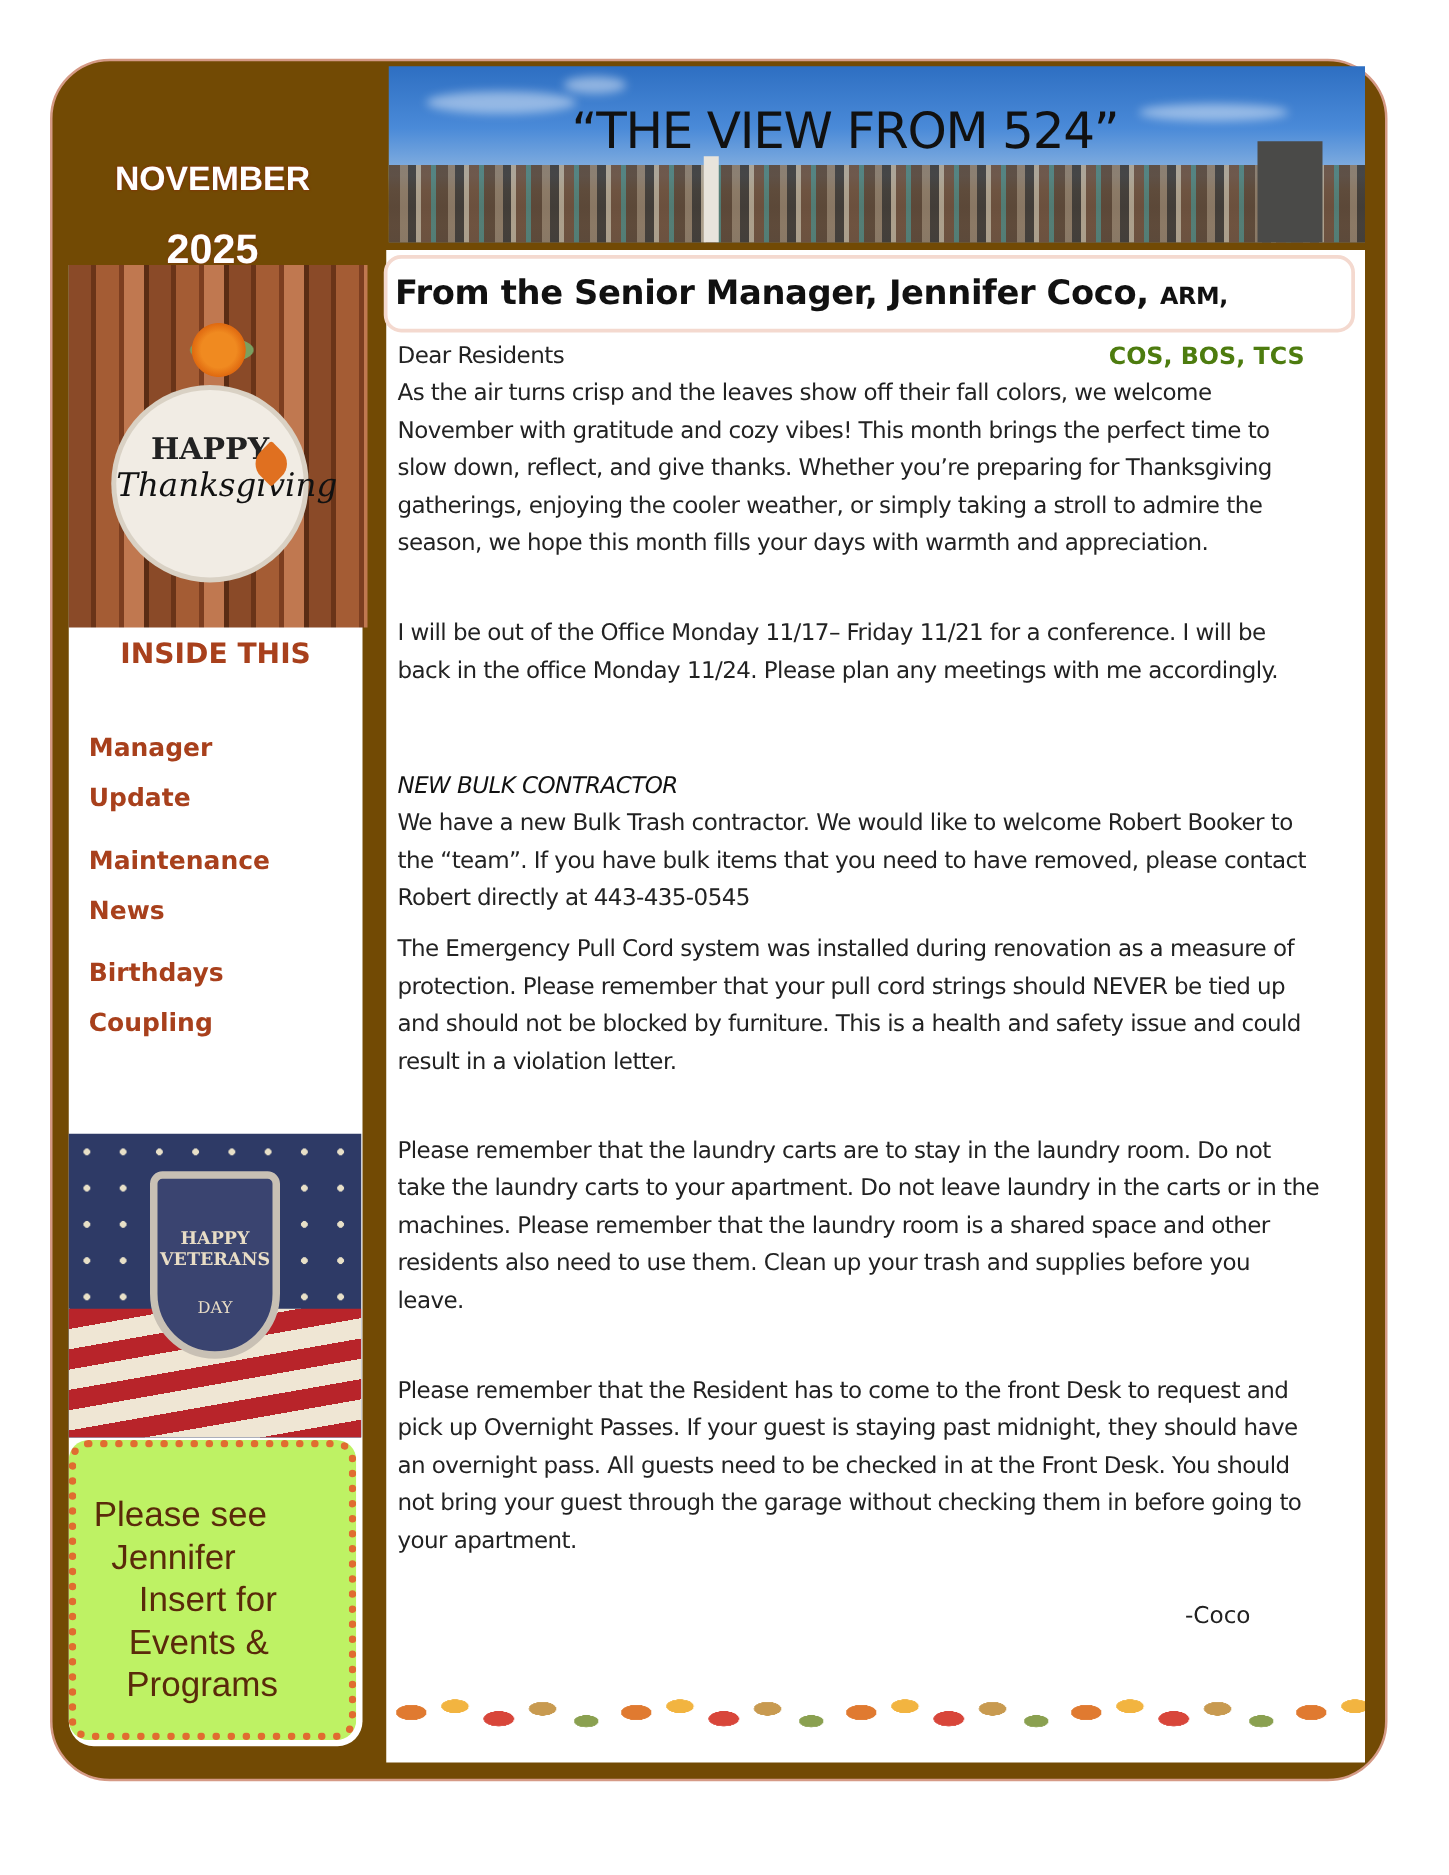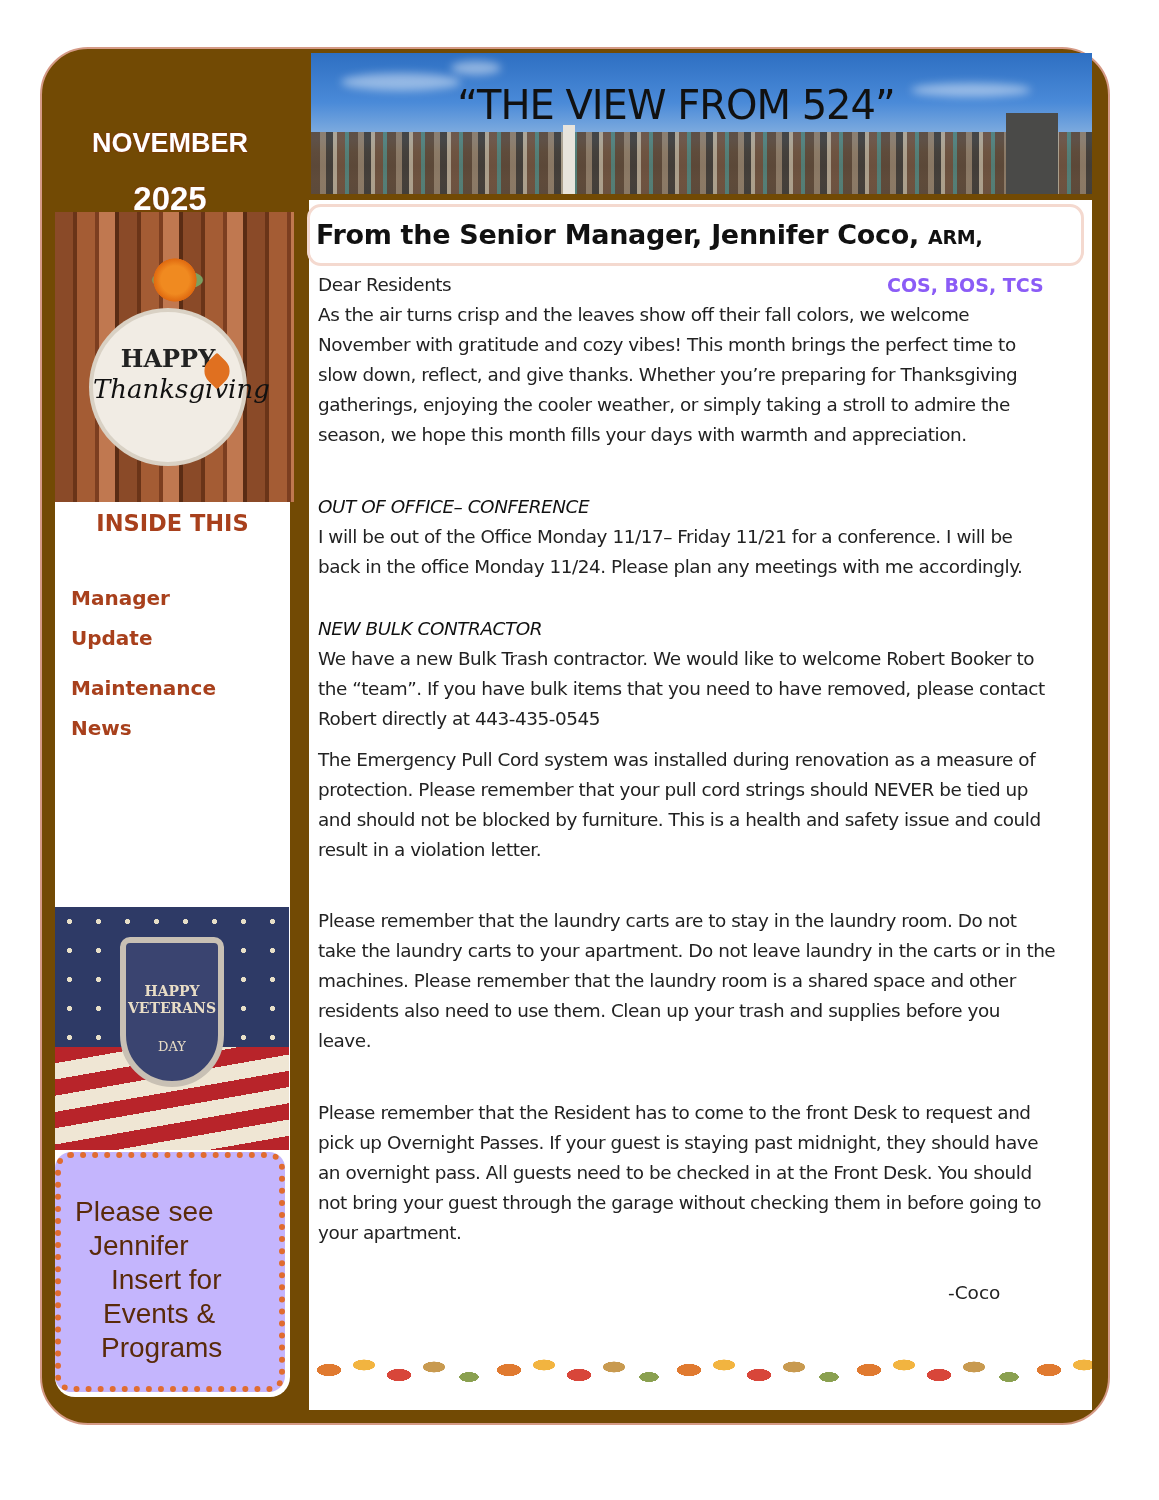--- a/index.html
+++ b/index.html
@@ -12,21 +12,21 @@
   .banner .cloud { position:absolute; background:rgba(255,255,255,0.45); border-radius:50%; filter:blur(4px); }
   .banner .city { position:absolute; left:0; bottom:0; width:100%; height:62px;
     background:repeating-linear-gradient(90deg,#5a4636 0 9px,#8c7a66 9px 15px,#3e3a36 15px 22px,#b0a490 22px 26px,#6b4f3c 26px 34px,#4f7f78 34px 38px); opacity:0.9; }
   .banner .monument { position:absolute; left:252px; top:72px; width:12px; height:69px; background:#e8e4dc; }
   .banner .tower { position:absolute; left:695px; top:60px; width:52px; height:81px; background:#4a4a48; }
   .banner-title { position:absolute; left:311px; top:82px; width:730px; text-align:center; font-size:40px; color:#111; font-family:"DejaVu Sans", sans-serif; letter-spacing:-1px; }
   .main { position:absolute; left:309px; top:200px; width:783px; height:1210px; background:#ffffff; }
   .heading-box { position:absolute; left:307px; top:204px; width:777px; height:62px; border:3px solid #f4d9cf; border-radius:14px; background:#fff; box-sizing:border-box; }
   .heading { position:absolute; left:316px; top:219px; font-family:"DejaVu Sans", sans-serif; font-weight:bold; font-size:27px; color:#111; white-space:nowrap; letter-spacing:-0.3px; }
   .heading .small { font-size:19px; }
-  .creds { position:absolute; left:887px; top:274px; font-family:"DejaVu Sans", sans-serif; font-weight:bold; font-size:19px; color:#8b5cf6; }
+  .creds { position:absolute; left:887px; top:274px; font-family:"DejaVu Sans", sans-serif; font-weight:bold; font-size:19px; color:#4d7c0f; }
   .body-text { position:absolute; left:318px; width:740px; font-family:"DejaVu Sans", sans-serif; font-size:18.4px; line-height:30.1px; color:#222; letter-spacing:-0.45px; }
   .sec-title { font-style:italic; font-weight:normal; color:#111; }
   .sec-title-bold { font-weight:bold; font-style:normal; color:#111; }
   .signoff { position:absolute; left:948px; top:1282px; font-family:"DejaVu Sans", sans-serif; font-size:18.5px; color:#222; }
   .leaves { position:absolute; left:309px; top:1345px; width:783px; height:50px;
     background:
       radial-gradient(ellipse 20px 10px at 20px 25px,#e07a30 60%,transparent 62%),
       radial-gradient(ellipse 18px 9px at 55px 20px,#f2b440 60%,transparent 62%),
       radial-gradient(ellipse 20px 10px at 90px 30px,#d8463a 60%,transparent 62%),
       radial-gradient(ellipse 18px 9px at 125px 22px,#c89a50 60%,transparent 62%),
@@ -47,21 +47,21 @@
   .toc .gap { margin-top:10px; }
   .toc-clip { position:absolute; left:55px; top:578px; width:263px; height:330px; overflow:hidden; }
   .vet-img { position:absolute; left:55px; top:907px; width:234px; height:243px; overflow:hidden;
     background:radial-gradient(circle,#e8e0c8 12%,transparent 14%) 0 0/29px 29px,#2e3a66; }
   .vet-stripes { position:absolute; left:0; top:140px; width:234px; height:103px;
     background:repeating-linear-gradient(170deg,#b8242a 0 16px,#efe6d4 16px 32px); }
   .vet-shield { position:absolute; left:65px; top:30px; width:104px; height:150px; background:#3a4470; border:6px solid #c8c0b4;
     border-radius:10px 10px 52px 52px; box-sizing:border-box; }
   .vet-shield .label { position:absolute; left:0; top:40px; width:92px; text-align:center; color:#e8ddc6; font-family:"DejaVu Serif", serif; font-size:14px; line-height:17px; font-weight:bold; }
   .vet-shield .day { position:absolute; left:0; top:96px; width:92px; text-align:center; color:#e8ddc6; font-family:"DejaVu Serif", serif; font-size:13px; }
-  .calendar-note { position:absolute; left:55px; top:1152px; width:230px; height:240px; border:6px dotted #e06c30; border-radius:16px; box-sizing:border-box; background:#c4b5fd; }
+  .calendar-note { position:absolute; left:55px; top:1152px; width:230px; height:240px; border:6px dotted #e06c30; border-radius:16px; box-sizing:border-box; background:#bef264; }
   .calendar-note .line { position:absolute; font-family:"Liberation Sans", sans-serif; font-size:28px; color:#5a2a0a; white-space:nowrap; }
 </style>
 </head>
 <body>
 
 <div class="frame"></div>
 
 <div class="month">NOVEMBER</div>
 <div class="year">2025</div>
 
@@ -78,21 +78,20 @@
 <div class="main"></div>
 
 <div class="heading-box"></div>
 <div class="heading"><span>From the Senior Manager, Jennifer Coco,</span> <span class="small">ARM,</span></div>
 <div class="creds">COS, BOS, TCS</div>
 
 <div class="body-text" style="top:270px;">Dear Residents</div>
 <div class="body-text" style="top:300px;">As the air turns crisp and the leaves show off their fall colors, we welcome November with gratitude and cozy vibes! This month brings the perfect time to slow down, reflect, and give thanks.  Whether you’re preparing for Thanksgiving gatherings, enjoying the cooler weather, or simply taking a stroll to admire the season, we hope this month fills your days with warmth and appreciation.</div>
 
 <div class="body-text" style="top:492px;">
-  <div class="sec-title">OUT OF OFFICE– CONFERENCE</div>
   <div>I will be out of the Office Monday 11/17– Friday 11/21 for a conference. I will be back in the office Monday 11/24.  Please plan any meetings with me accordingly.</div>
 </div>
 
 <div class="body-text" style="top:614px;">
   <div class="sec-title">NEW BULK CONTRACTOR</div>
   <div>We have a new Bulk Trash contractor.  We would like to welcome Robert Booker to the “team”.  If you have bulk items that you need to have removed, please contact Robert directly at 443-435-0545</div>
 </div>
 
 <div class="body-text" style="top:745px;">
   <div>The Emergency Pull Cord system was installed during renovation as a measure of protection.  Please remember that your pull cord strings should NEVER be tied up and should not be blocked by furniture.  This is a health and safety issue and could result in a violation letter.</div>
@@ -128,20 +127,24 @@
 <div class="toc-clip">
   <div class="toc" style="left:16px; top:0;">
     <div>
       <div>Manager</div>
         <div>Update</div>
     </div>
     <div class="gap">
       <div>Maintenance</div>
         <div>News</div>
     </div>
+    <div class="gap">
+      <div>Birthdays</div>
+        <div>Coupling</div>
+    </div>
   </div>
 </div>
 
 <div class="vet-img">
   <div class="vet-stripes"></div>
   <div class="vet-shield">
     <div class="label"><span>HAPPY</span><br><span>VETERANS</span></div>
     <div class="day">DAY</div>
   </div>
 </div>

